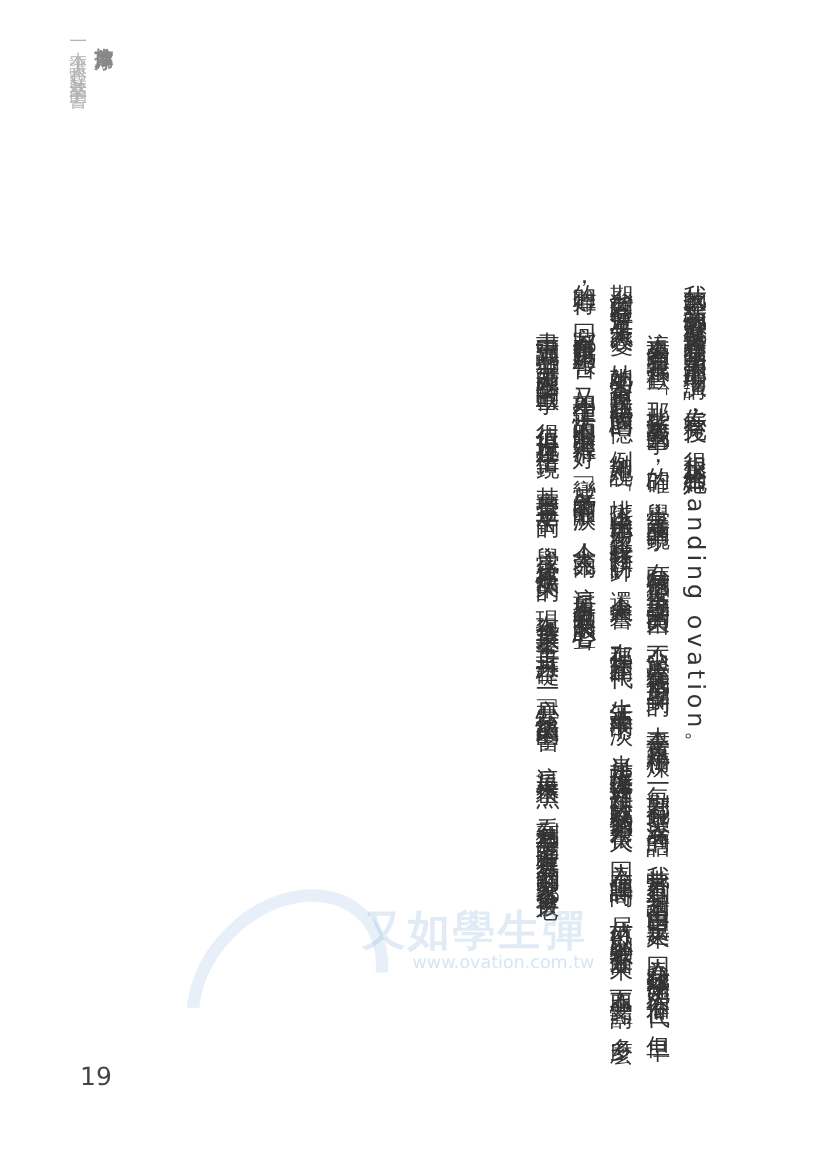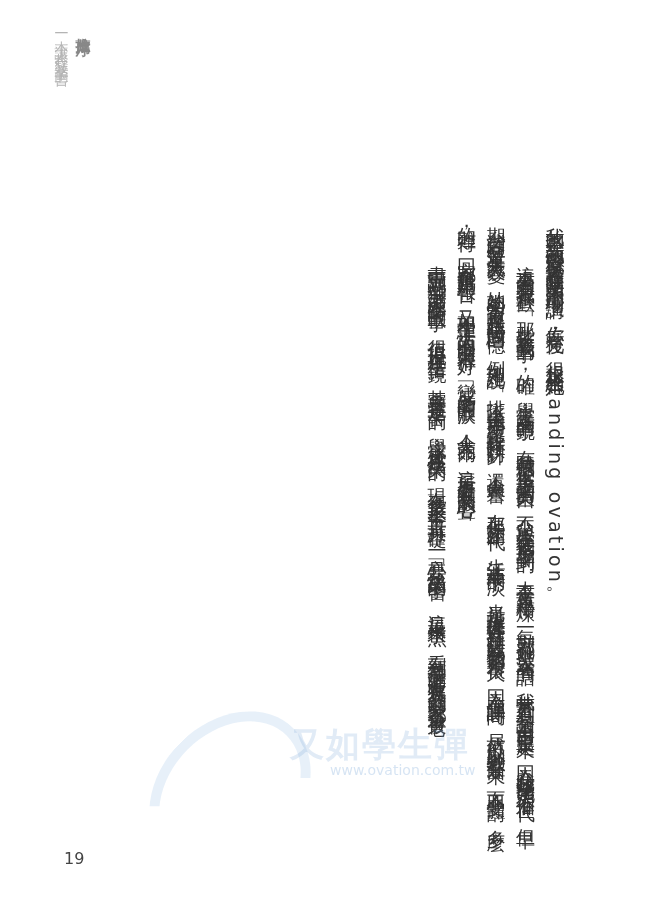--- a/index.html
+++ b/index.html
@@ -37,21 +37,21 @@
   }
   .wm-text {
     position: absolute; left: 150px; top: 0; font-size: 34px; font-weight: bold;
     color: rgba(120,165,215,0.22); font-family: "DejaVu Serif", serif; letter-spacing: 2px; white-space: nowrap;
   }
   .wm-url {
     position: absolute; left: 190px; top: 40px; font-size: 14px; color: rgba(120,165,215,0.3);
     white-space: nowrap;
   }
   .page-number {
-    position: absolute; left: 64px; top: 849px; font-size: 16px; color: #444;
+    position: absolute; left: 64px; top: 849px; font-size: 20px; color: #444;
     font-family: "DejaVu Sans", sans-serif;
   }
 </style>
 </head>
 <body>
 
 <div class="side-header">
   <div class="side-title">推薦序</div>
   <div class="side-subtitle">一本讓人起立鼓掌的書</div>
 </div>

